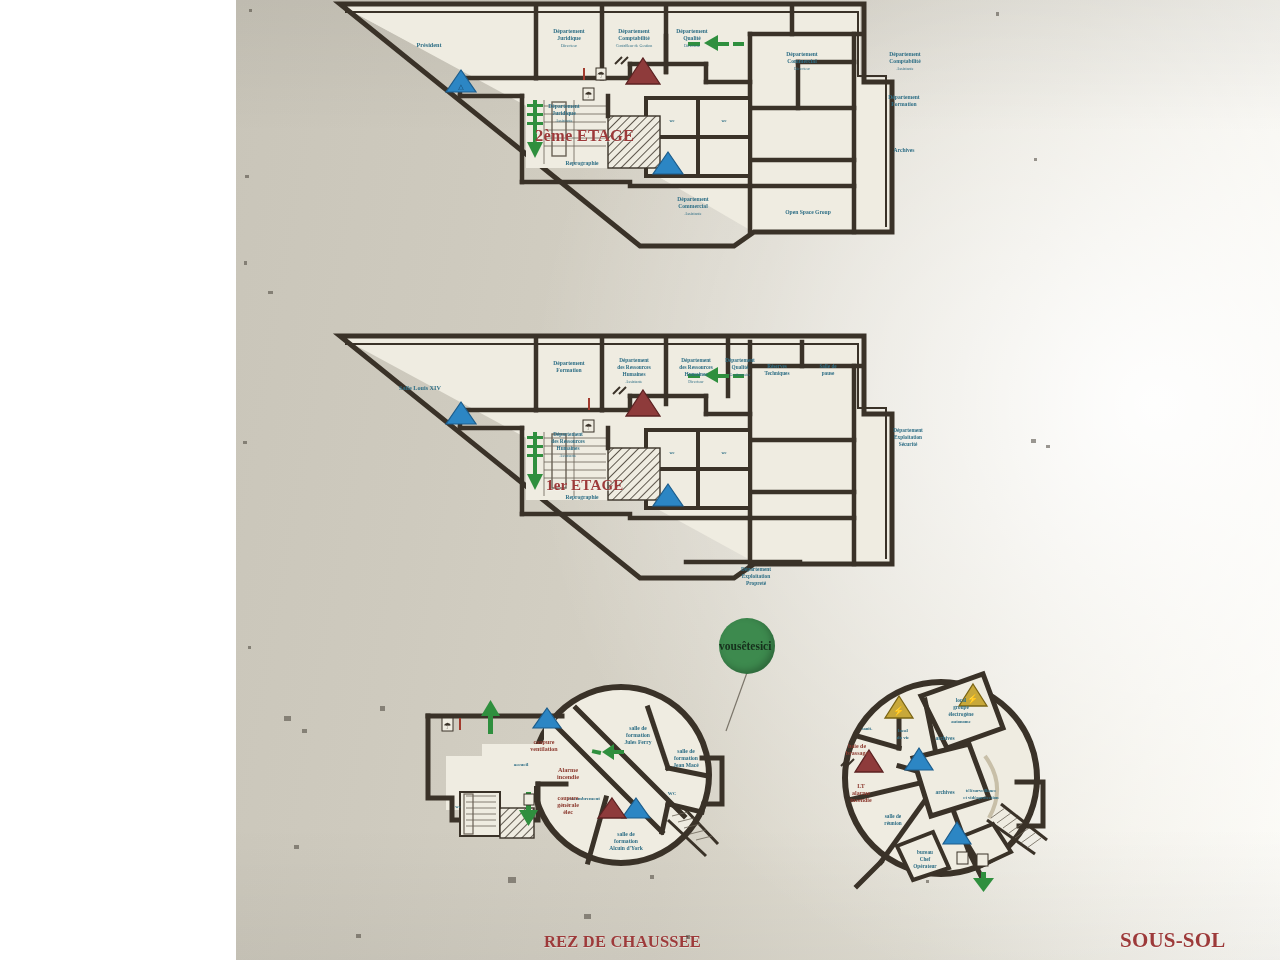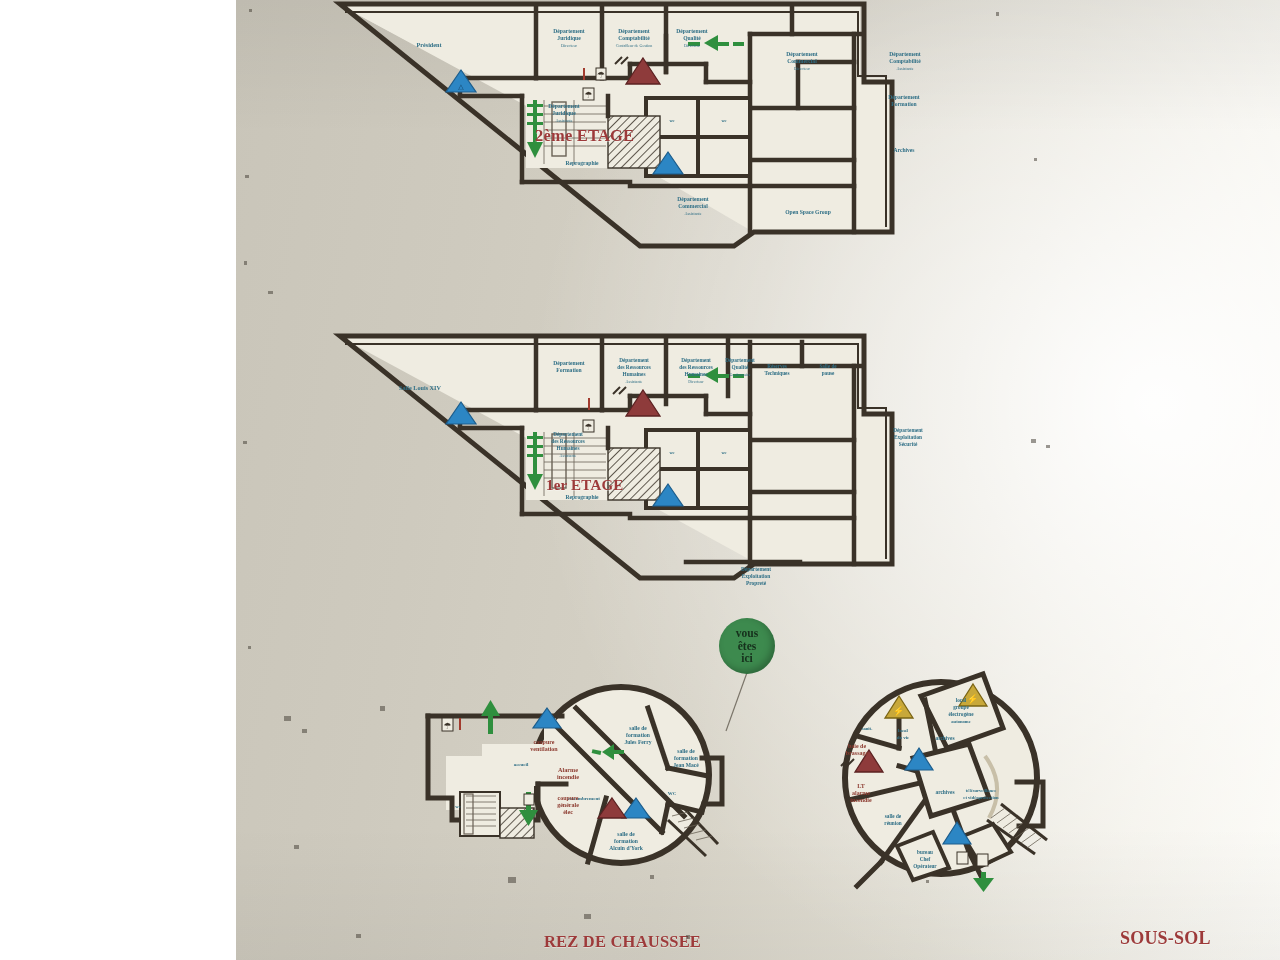--- a/index.html
+++ b/index.html
@@ -29,27 +29,27 @@
   .floor-caption{
     position:absolute;color:#9d3a3a;font-weight:bold;
     font-family:"Liberation Serif",serif;letter-spacing:.2px;
     text-shadow:0 1px 0 rgba(255,255,255,.35);
     white-space:nowrap;
     margin-top:10px;
   }
   #cap-2e{left:299px;top:116px;font-size:16.5px;}
   #cap-1er{left:310px;top:467px;font-size:15px;}
   #cap-rdc{left:308px;top:922px;font-size:16.5px;text-align:right;}
-  #cap-ss{left:884px;top:918px;font-size:18px;}
+  #cap-ss{left:884px;top:918px;font-size:21px;}
 
   
   #you-are-here{
     position:absolute;left:483px;top:618px;width:56px;height:56px;border-radius:50%;
     background:#3d8a4e;box-shadow:inset -3px -3px 7px rgba(0,0,0,.25);
-    display:flex;flex-direction:column;align-items:center;justify-content:center;
+    display:flex;align-items:center;
     color:#16301c;font-family:"Liberation Serif",serif;font-weight:bold;font-size:11.5px;line-height:1.12;
   }
   #you-are-here span{display:block;}
   #yah-leader{position:absolute;left:487px;top:665px;width:34px;height:68px;pointer-events:none;}
 
   
   text{font-family:"Liberation Serif",serif;}
   .rm{fill:#2f6f86;font-weight:bold;}
   .rm-sub{fill:#2f6f86;}
   .warn{fill:#8d3b30;font-weight:bold;}

